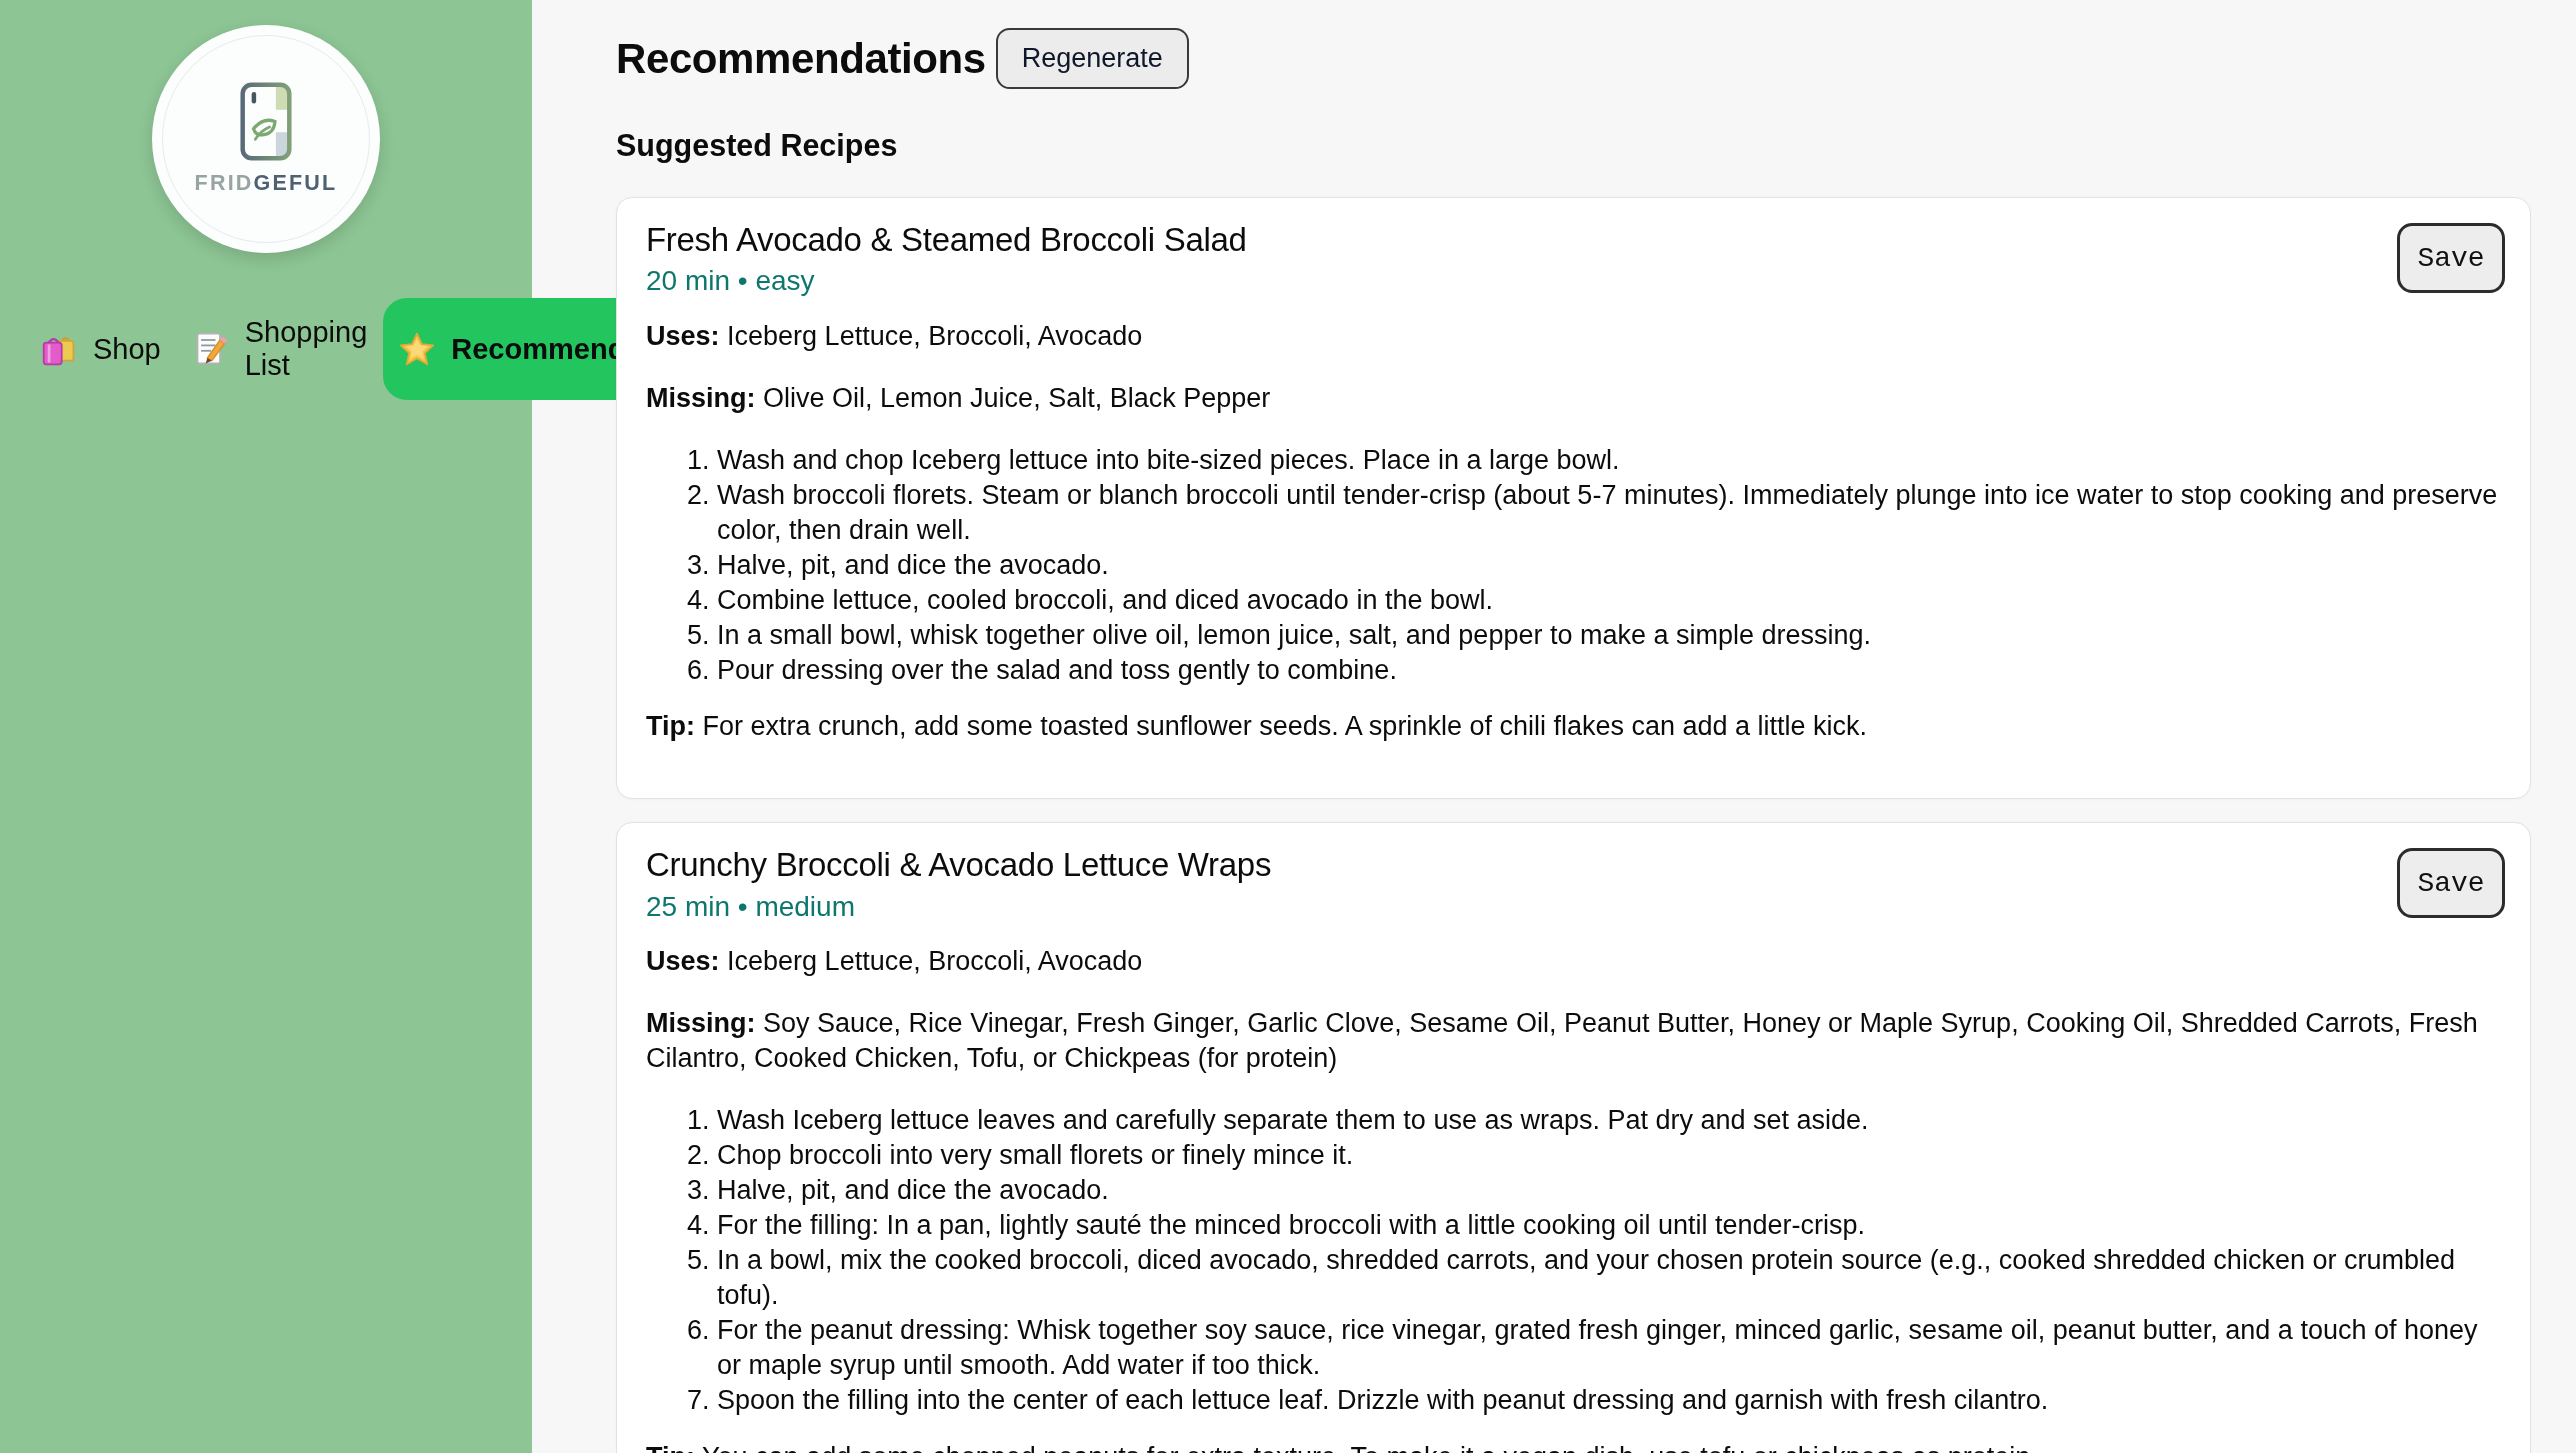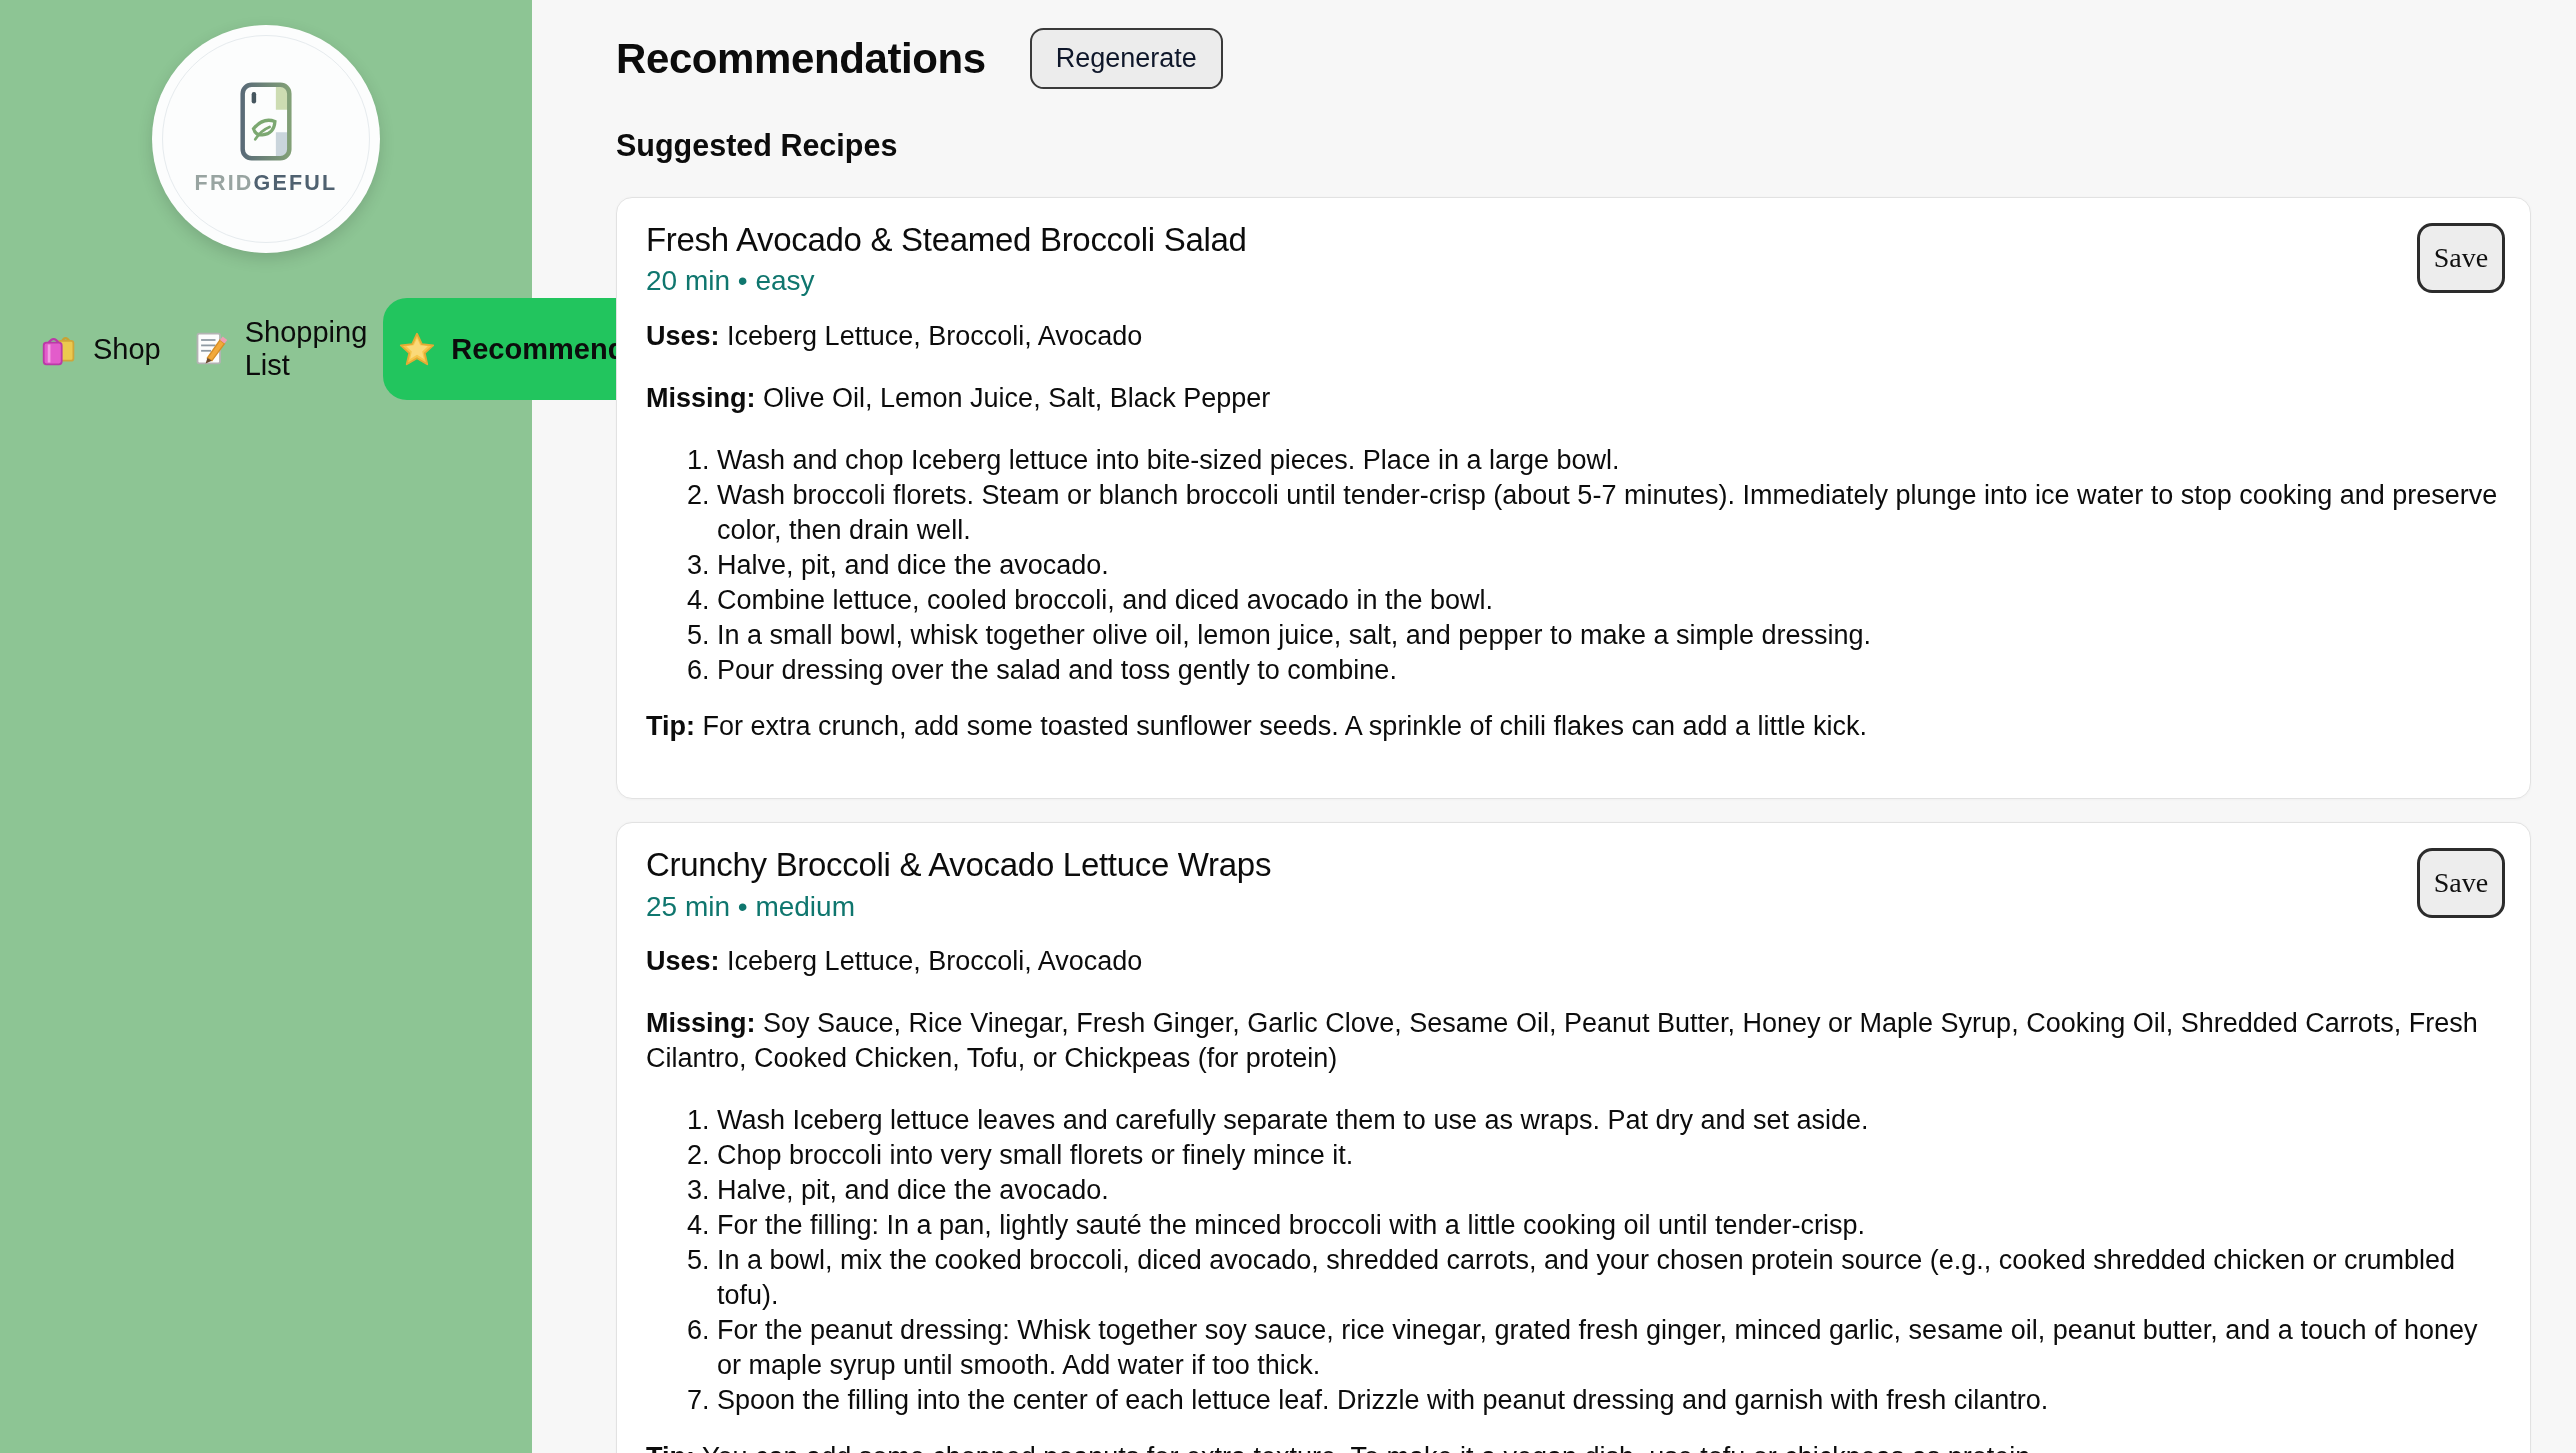--- a/index.html
+++ b/index.html
@@ -51,21 +51,21 @@
   .nav-item.active {
     background: #22c55e;
     font-weight: 700;
     border-radius: 24px;
   }
   .nav-icon { width: 36px; height: 36px; flex: 0 0 36px; }
 
   
   .content { margin-left: 568px; padding: 27px 45px 0 48px; }
 
-  .header-row { display: flex; align-items: center; gap: 44px; height: 63px; }
+  .header-row { display: flex; align-items: center; gap: 10px; height: 63px; }
   .page-title { font-size: 42px; font-weight: 700; margin: 0; letter-spacing: -0.4px; }
 
   .regenerate-btn {
     height: 61px; padding: 0 24px;
     font-family: inherit; font-size: 27px; color: #0f172a;
     background: #ececec;
     border: 2.7px solid #3a3a3a; border-radius: 13.5px;
     cursor: pointer;
   }
 
@@ -92,22 +92,22 @@
 
   .steps-list {
     margin: 16px 0 0; padding-left: 71px;
     font-size: 27px; line-height: 35px;
   }
 
   .tip-line { font-size: 27px; line-height: 35px; margin-top: 21.5px; }
 
   .save-btn {
     position: absolute; top: 25px; right: 25px;
-    width: 88px; height: 70px;
-    font-family: Liberation Serif, serif; font-size: 28px; color: #111;
+    width: 108px; height: 70px;
+    font-family: Liberation Mono, monospace; font-size: 28px; color: #111;
     background: #ededed;
     border: 3.6px solid #2c2c2c; border-radius: 15.2px;
     cursor: pointer;
   }
 </style>
 </head>
 <body>
 
 <aside class="sidebar">
 

